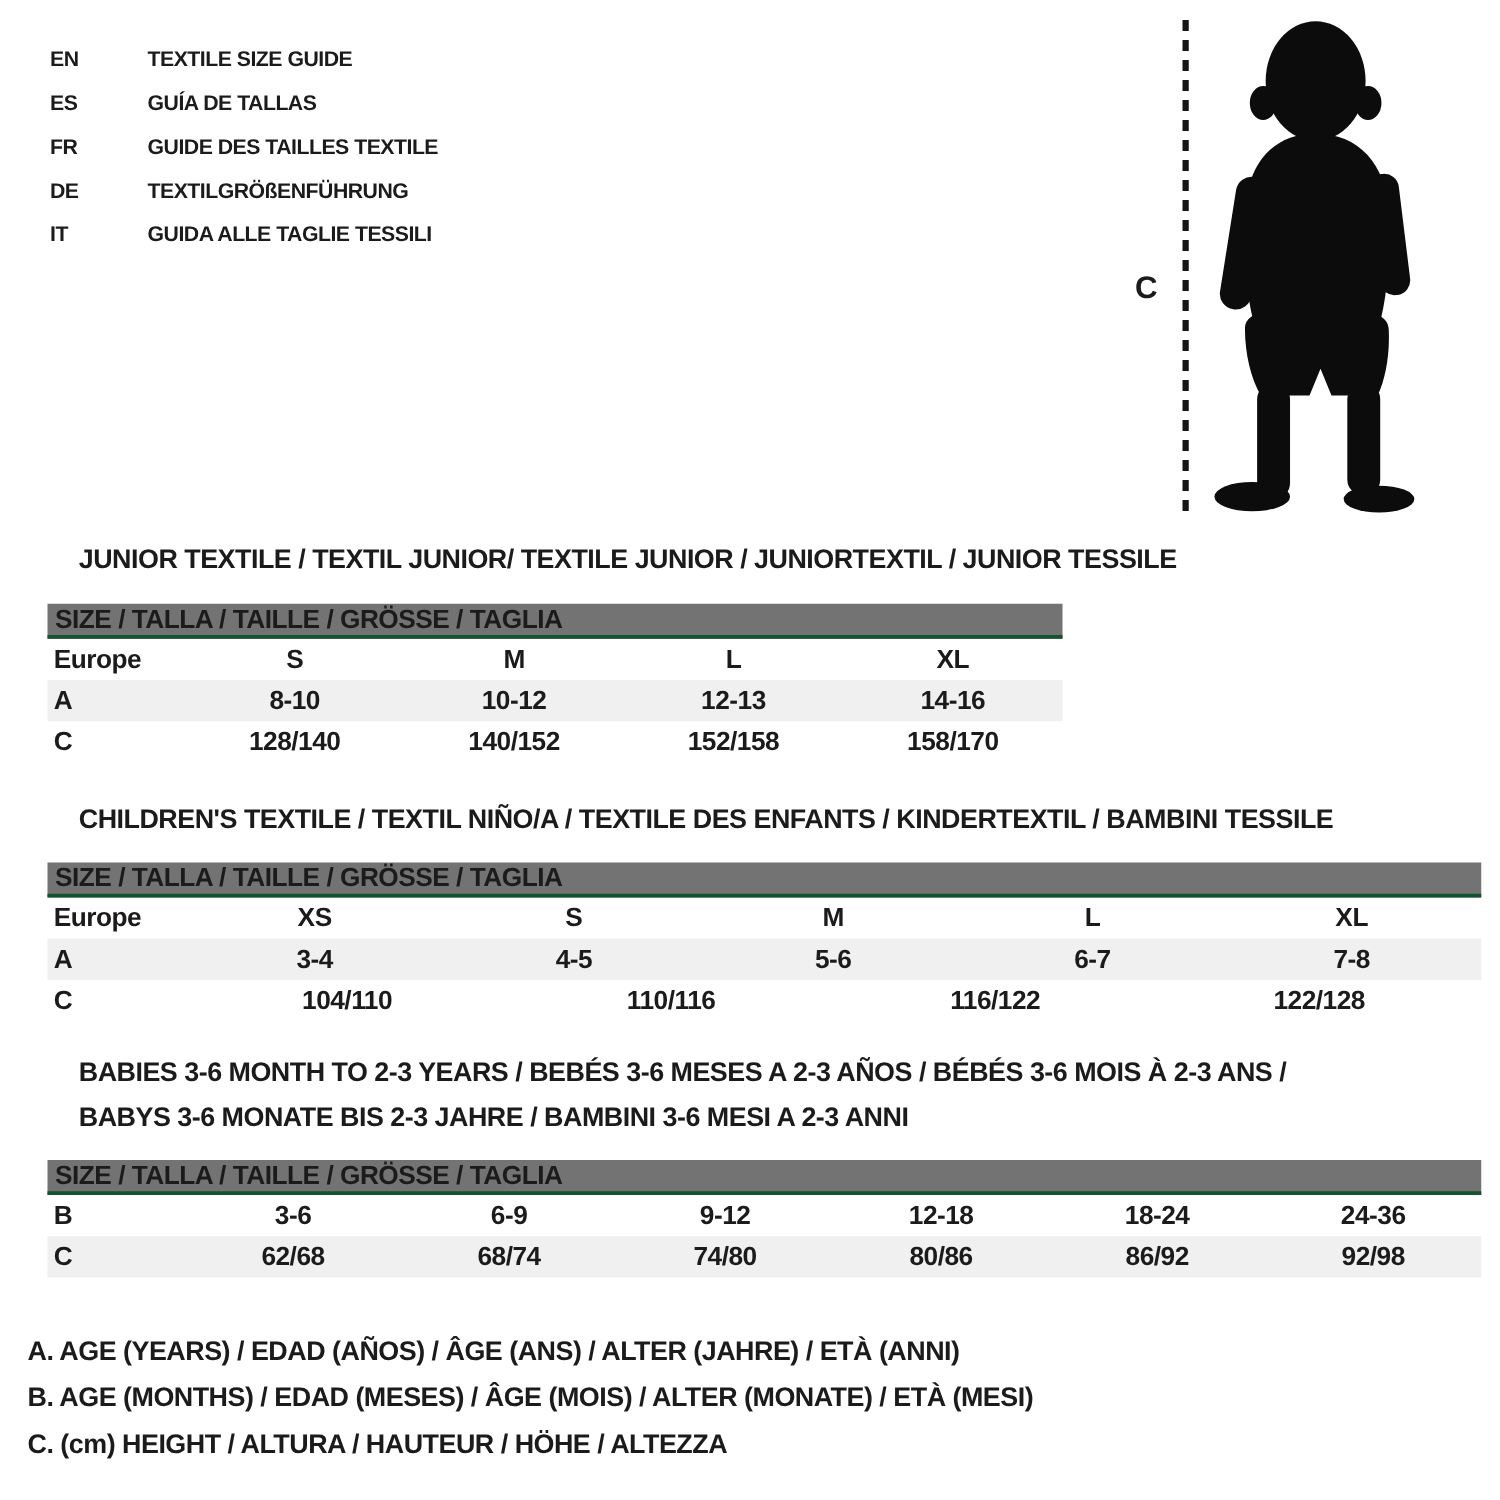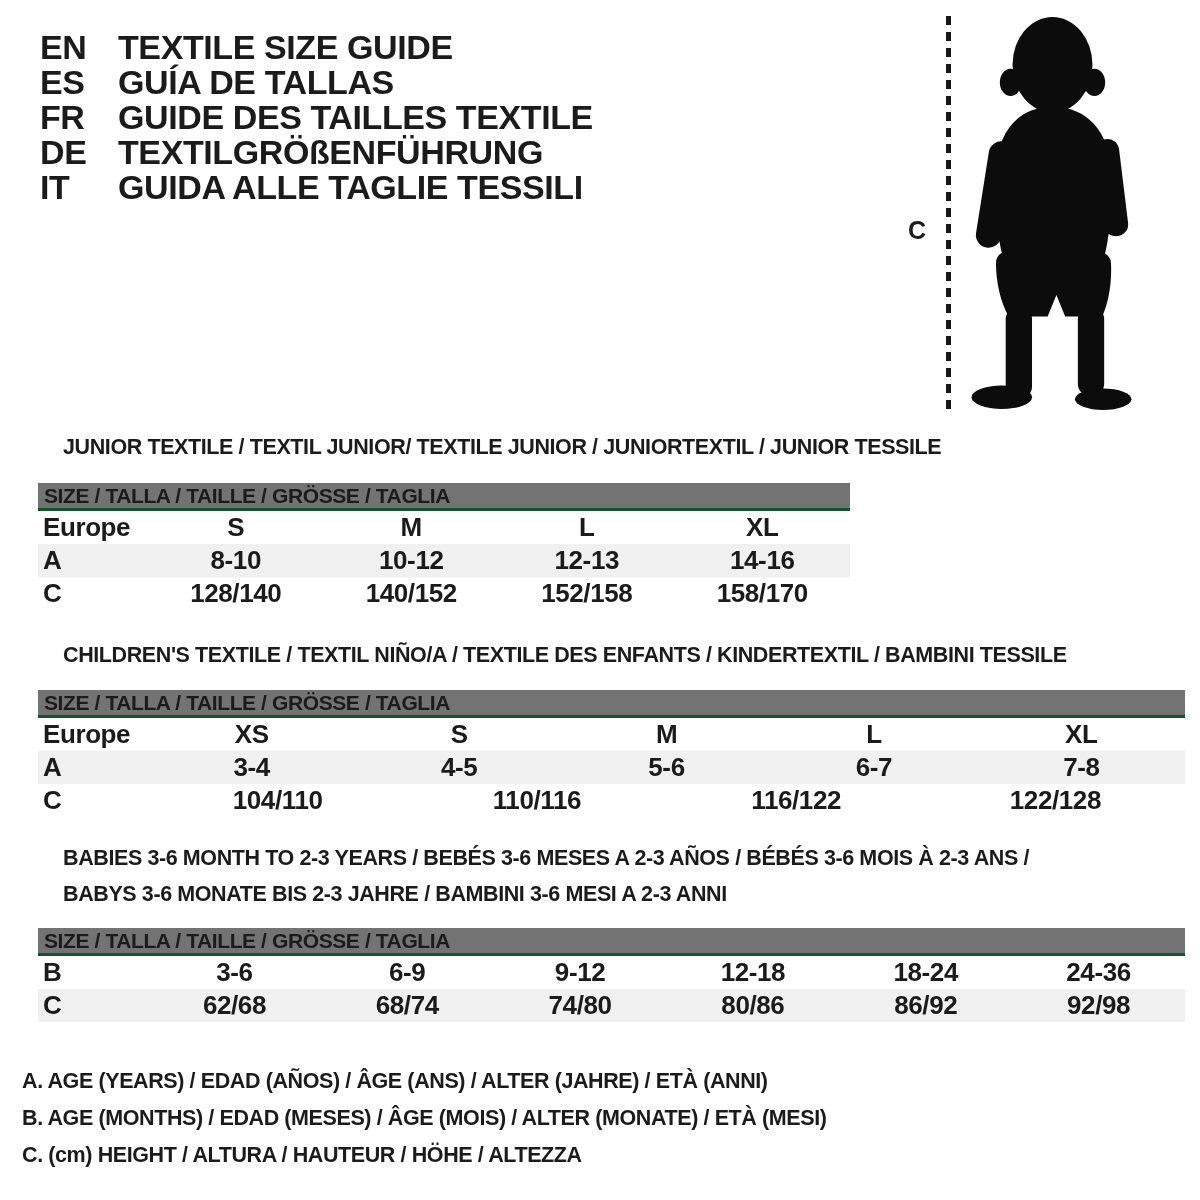--- a/index.html
+++ b/index.html
@@ -2,35 +2,35 @@
 <html><head>
 <meta charset="utf-8">
 <style>
   html,body{margin:0;padding:0;background:#ffffff;}
   .canvas{
     position:relative;width:1200px;height:1200px;background:#ffffff;overflow:hidden;
     font-family:"Liberation Sans",sans-serif;font-weight:bold;color:#1b1b1b;
     letter-spacing:-0.4px;
   }
   
-  .lang-list{position:absolute;left:40px;top:30px;font-size:34px;line-height:35px;}
+  .lang-list{position:absolute;left:40px;top:30px;font-size:17px;line-height:35px;}
   .lang-row{display:flex;}
   .lang-code{width:78px;}
   
   .dash-line{position:absolute;left:946px;top:16px;width:5px;height:400px;
     background:repeating-linear-gradient(#161616 0 9px,transparent 9px 16px);}
   .measure-label{position:absolute;left:908px;top:216px;font-size:25px;}
   .baby-svg{position:absolute;left:955px;top:14px;}
   
   .section-heading{position:absolute;left:38px;font-size:21.5px;line-height:36px;white-space:nowrap;margin-left:25px;}
   
   .size-table{position:absolute;left:38px;}
   .table-header{height:25px;background:#737373;border-bottom:3px solid #14532d;
     font-size:21px;line-height:25px;padding-left:6px;}
-  .t-row{display:flex;height:33px;line-height:33px;font-size:26px;}
+  .t-row{display:flex;height:33px;line-height:33px;font-size:21px;}
   .t-row.shaded{background:#f0f0f0;}
   .t-label{width:105px;padding-left:5px;}
   .t-cell{flex:1;text-align:center;}
   
   .legend{position:absolute;left:22px;top:1063px;font-size:21.5px;line-height:37px;white-space:nowrap;}
 </style>
 </head>
 <body>
 
 <div class="canvas">

